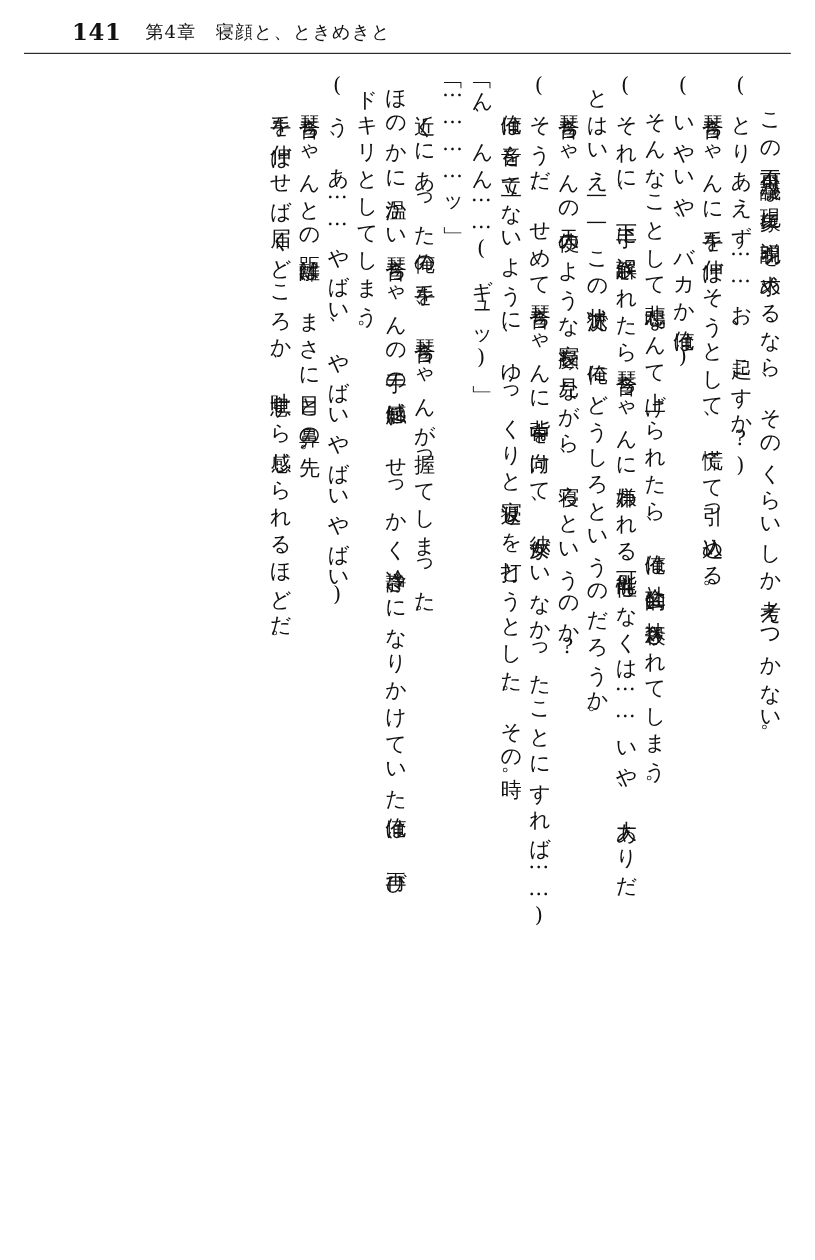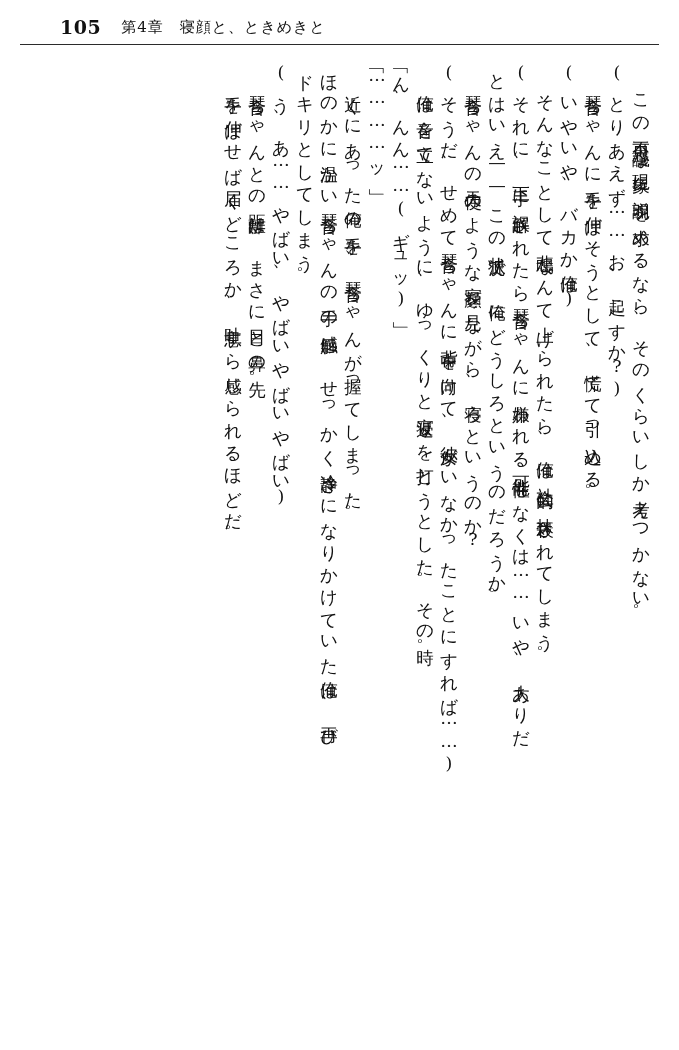--- a/index.html
+++ b/index.html
@@ -79,21 +79,21 @@
   .vline.indent {
     padding-top: 20px;
   }
 </style>
 </head>
 <body>
 
 <div class="page">
 
   <div class="header">
-    <span class="folio">105</span>
+    <span class="folio">141</span>
     <span class="chap">第4章　寝顔と、ときめきと</span>
   </div>
 
   <div class="rule"></div>
 
   <div class="body-area">
     <div class="vline indent">この不可思議な現象に説明を求めるなら、そのくらいしか考えつかない。</div>
     <div class="vline">(とりあえず……お、起こすか?)</div>
     <div class="vline indent">琴音ちゃんに手を伸ばそうとして、慌てて引っ込める。</div>
     <div class="vline">(いやいや、バカか俺は)</div>

